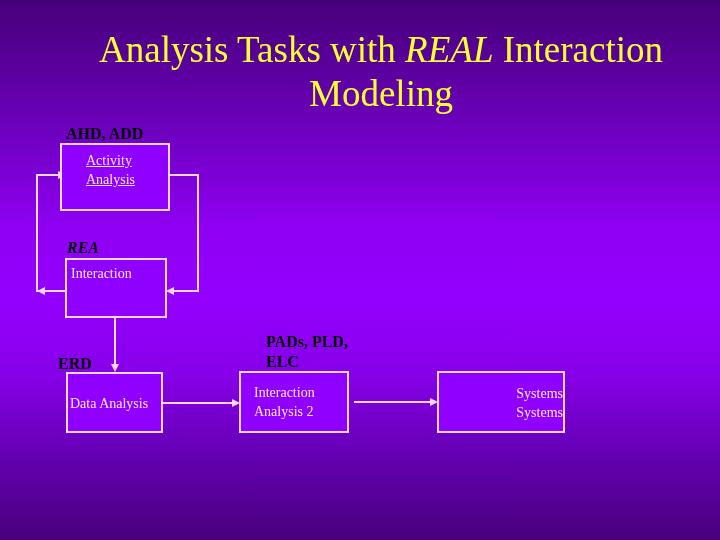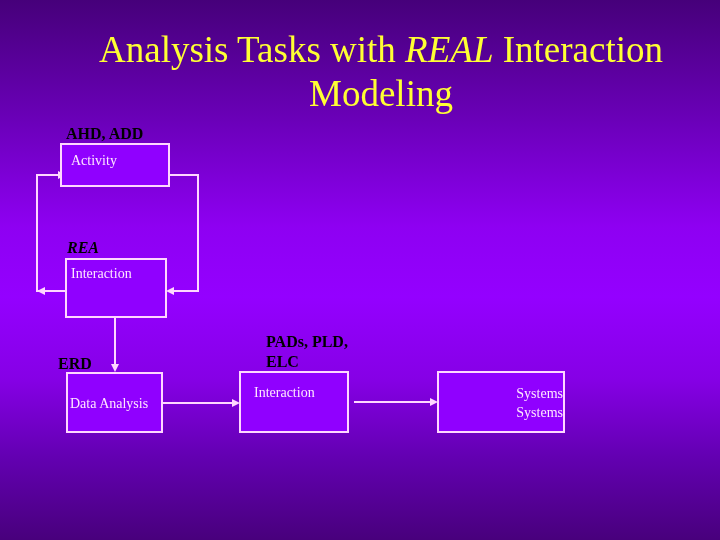--- a/index.html
+++ b/index.html
@@ -47,38 +47,40 @@
     <polygon points="168,175 160,171 160,179"></polygon>
     <polygon points="37,291 45,287 45,295"></polygon>
     <polygon points="166,291 174,287 174,295"></polygon>
     <polygon points="115,372 111,364 119,364"></polygon>
     <polygon points="240,403 232,399 232,407"></polygon>
     <polygon points="438,402 430,398 430,406"></polygon>
   </g>
 </svg>
 
 <div class="lbl" style="left:66px;top:124px;">AHD, ADD</div>
-<div class="box" style="left:60px;top:143px;width:110px;height:44px;padding:6px 0 0 9px;">
+<div class="box" style="left:60px;top:143px;width:110px;height:68px;padding:6px 0 0 24px;text-decoration:underline;">
   <span>Activity</span>
+  <span>Analysis</span>
 </div>
 
 <div class="lbl" style="left:67px;top:238px;font-style:italic;">REA</div>
 <div class="box" style="left:65px;top:258px;width:102px;height:60px;padding:4px 0 0 4px;">
   <span>Interaction</span>
 </div>
 
 <div class="lbl" style="left:58px;top:354px;">ERD</div>
 <div class="box" style="left:66px;top:372px;width:97px;height:61px;padding:20px 0 0 2px;">
   <span>Data Analysis</span>
 </div>
 
 <div class="lbl" style="left:266px;top:332px;font-family:Liberation Serif, serif;">
   <div>PADs, PLD,</div>
   <div>ELC</div>
 </div>
 <div class="box" style="left:239px;top:371px;width:110px;height:62px;padding:10px 0 0 13px;">
   <span>Interaction</span>
+  <span>Analysis 2</span>
 </div>
 
 <div class="box" style="left:437px;top:371px;width:128px;height:62px;padding:11px 0 0 0;text-align:right;">
   <span>Systems</span>
   <span>Systems</span>
 </div>
 
 </body></html>

